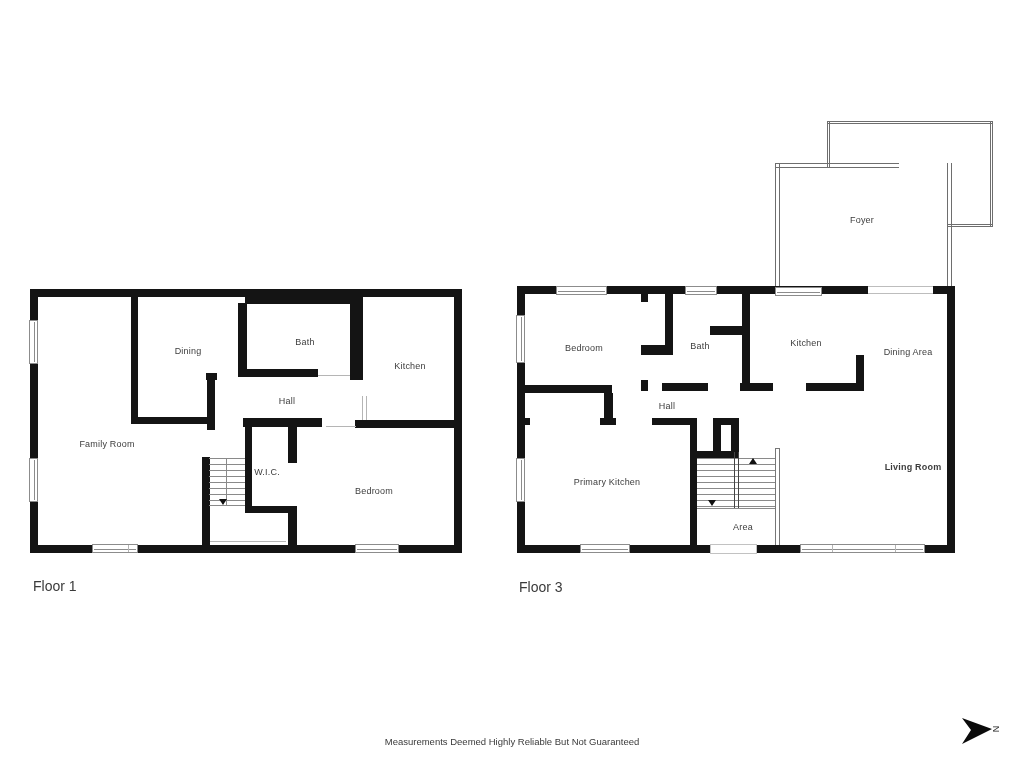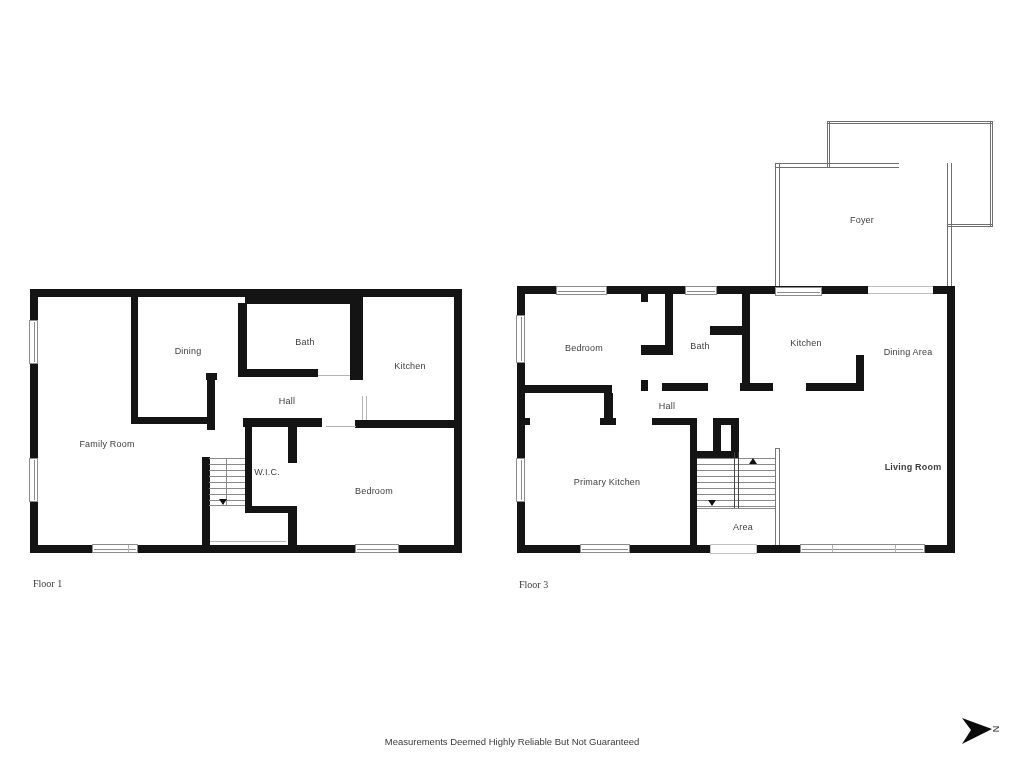--- a/index.html
+++ b/index.html
@@ -12,21 +12,21 @@
   .thin{position:absolute;background:#b5b5b5;}
   .gray{position:absolute;background:#8a8a8a;}
   .treads{position:absolute;background:repeating-linear-gradient(to bottom,#8a8a8a 0,#8a8a8a 1px,transparent 1px,transparent 6px);}
   .dv{position:absolute;border-left:1px solid #6e6e6e;border-right:1px solid #6e6e6e;box-sizing:border-box;}
   .dh{position:absolute;border-top:1px solid #6e6e6e;border-bottom:1px solid #6e6e6e;box-sizing:border-box;}
   .opening{position:absolute;background:#ffffff;box-sizing:border-box;}
   .op-tb{border-top:1px solid #bdbdbd;border-bottom:1px solid #bdbdbd;}
   .op-box{border:1px solid #c2c2c2;}
   .rlabel{position:absolute;transform:translate(-50%,-50%);font-size:9px;color:#3d3d3d;
           white-space:nowrap;letter-spacing:0.2px;}
-  .caption{position:absolute;font-size:10px;color:#3a3a3a;white-space:nowrap;font-family:Liberation Serif, serif;}
+  .caption{position:absolute;font-size:14px;color:#3a3a3a;white-space:nowrap;}
   .arrow-dn{position:absolute;width:0;height:0;border-left:4px solid transparent;
             border-right:4px solid transparent;border-top:6px solid #111;}
   .arrow-up{position:absolute;width:0;height:0;border-left:4px solid transparent;
             border-right:4px solid transparent;border-bottom:6px solid #111;}
   .disclaimer{position:absolute;left:0;right:0;text-align:center;font-size:9.5px;color:#3a3a3a;}
   .northN{position:absolute;font-size:9px;color:#1a1a1a;transform:rotate(90deg);}
 </style>
 </head>
 <body>
 

